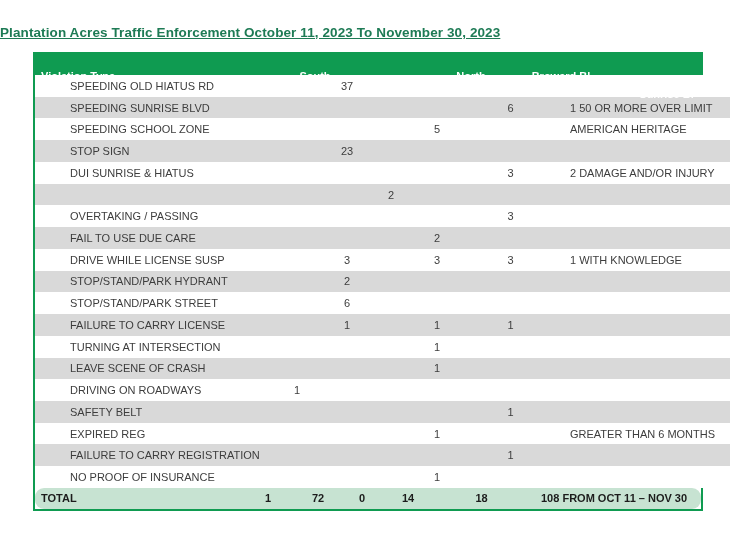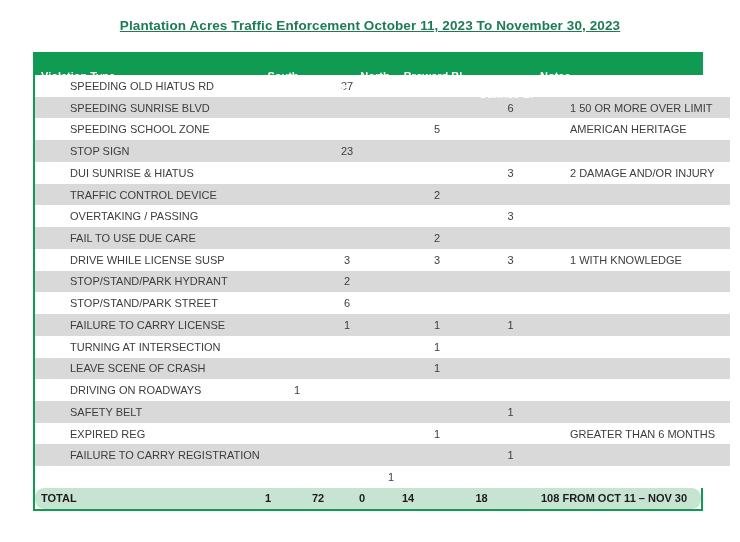--- a/index.html
+++ b/index.html
@@ -8,24 +8,23 @@
     width: 740px;
     height: 542px;
     background: #ffffff;
     font-family: "Liberation Sans", sans-serif;
     overflow: hidden;
   }
 
   
   .title {
     position: absolute;
-    top: 18px;
+    top: 25px;
     left: 0;
     width: 100%;
-    text-align: center;
     font-size: 13.5px;
     font-weight: bold;
     color: var(--title-green, #1e7b55);
     text-decoration: underline;
     letter-spacing: 0.1px;
     white-space: nowrap;
   }
 
   
   .table {
@@ -55,20 +54,21 @@
     font-size: 11px;
     color: #3d3d3d;
   }
   .cell.c0 { justify-content: flex-start; padding-left: 6px; }
   .cell.c6 { justify-content: flex-start; padding-left: 10px; }
 
   
   .header-row {
     height: 23px;
     background: var(--header-green, #0f9b51);
+    gap: 32px;
   }
   .header-row .cell {
     color: #ffffff;
     font-weight: bold;
   }
   
   .header-row .cell.c1 > span { transform: translateX(15px); }
   .header-row .cell.c2 > span { transform: translateX(12px); margin-top: 22px; }
   .header-row .cell.c3 > span { transform: translateX(13px); }
   .header-row .cell.c4 > span { transform: translateX(25px); }
@@ -233,23 +233,20 @@
             <span></span>
           </div>
           <div class="cell c5">
             <span>3</span>
           </div>
           <div class="cell c6">
             <span>2 DAMAGE AND/OR INJURY</span>
           </div>
         </div>
         <div class="grid-row row">
-          <div class="cell c0">
-            <span>TRAFFIC CONTROL DEVICE</span>
-          </div>
           <div class="cell c1">
             <span></span>
           </div>
           <div class="cell c2">
             <span></span>
           </div>
           <div class="cell c3">
             <span></span>
           </div>
           <div class="cell c4">
@@ -532,20 +529,23 @@
             <span></span>
           </div>
           <div class="cell c5">
             <span>1</span>
           </div>
           <div class="cell c6">
             <span></span>
           </div>
         </div>
         <div class="grid-row row">
+          <div class="cell c0">
+            <span>NO PROOF OF INSURANCE</span>
+          </div>
           <div class="cell c1">
             <span></span>
           </div>
           <div class="cell c2">
             <span></span>
           </div>
           <div class="cell c3">
             <span></span>
           </div>
           <div class="cell c4">

